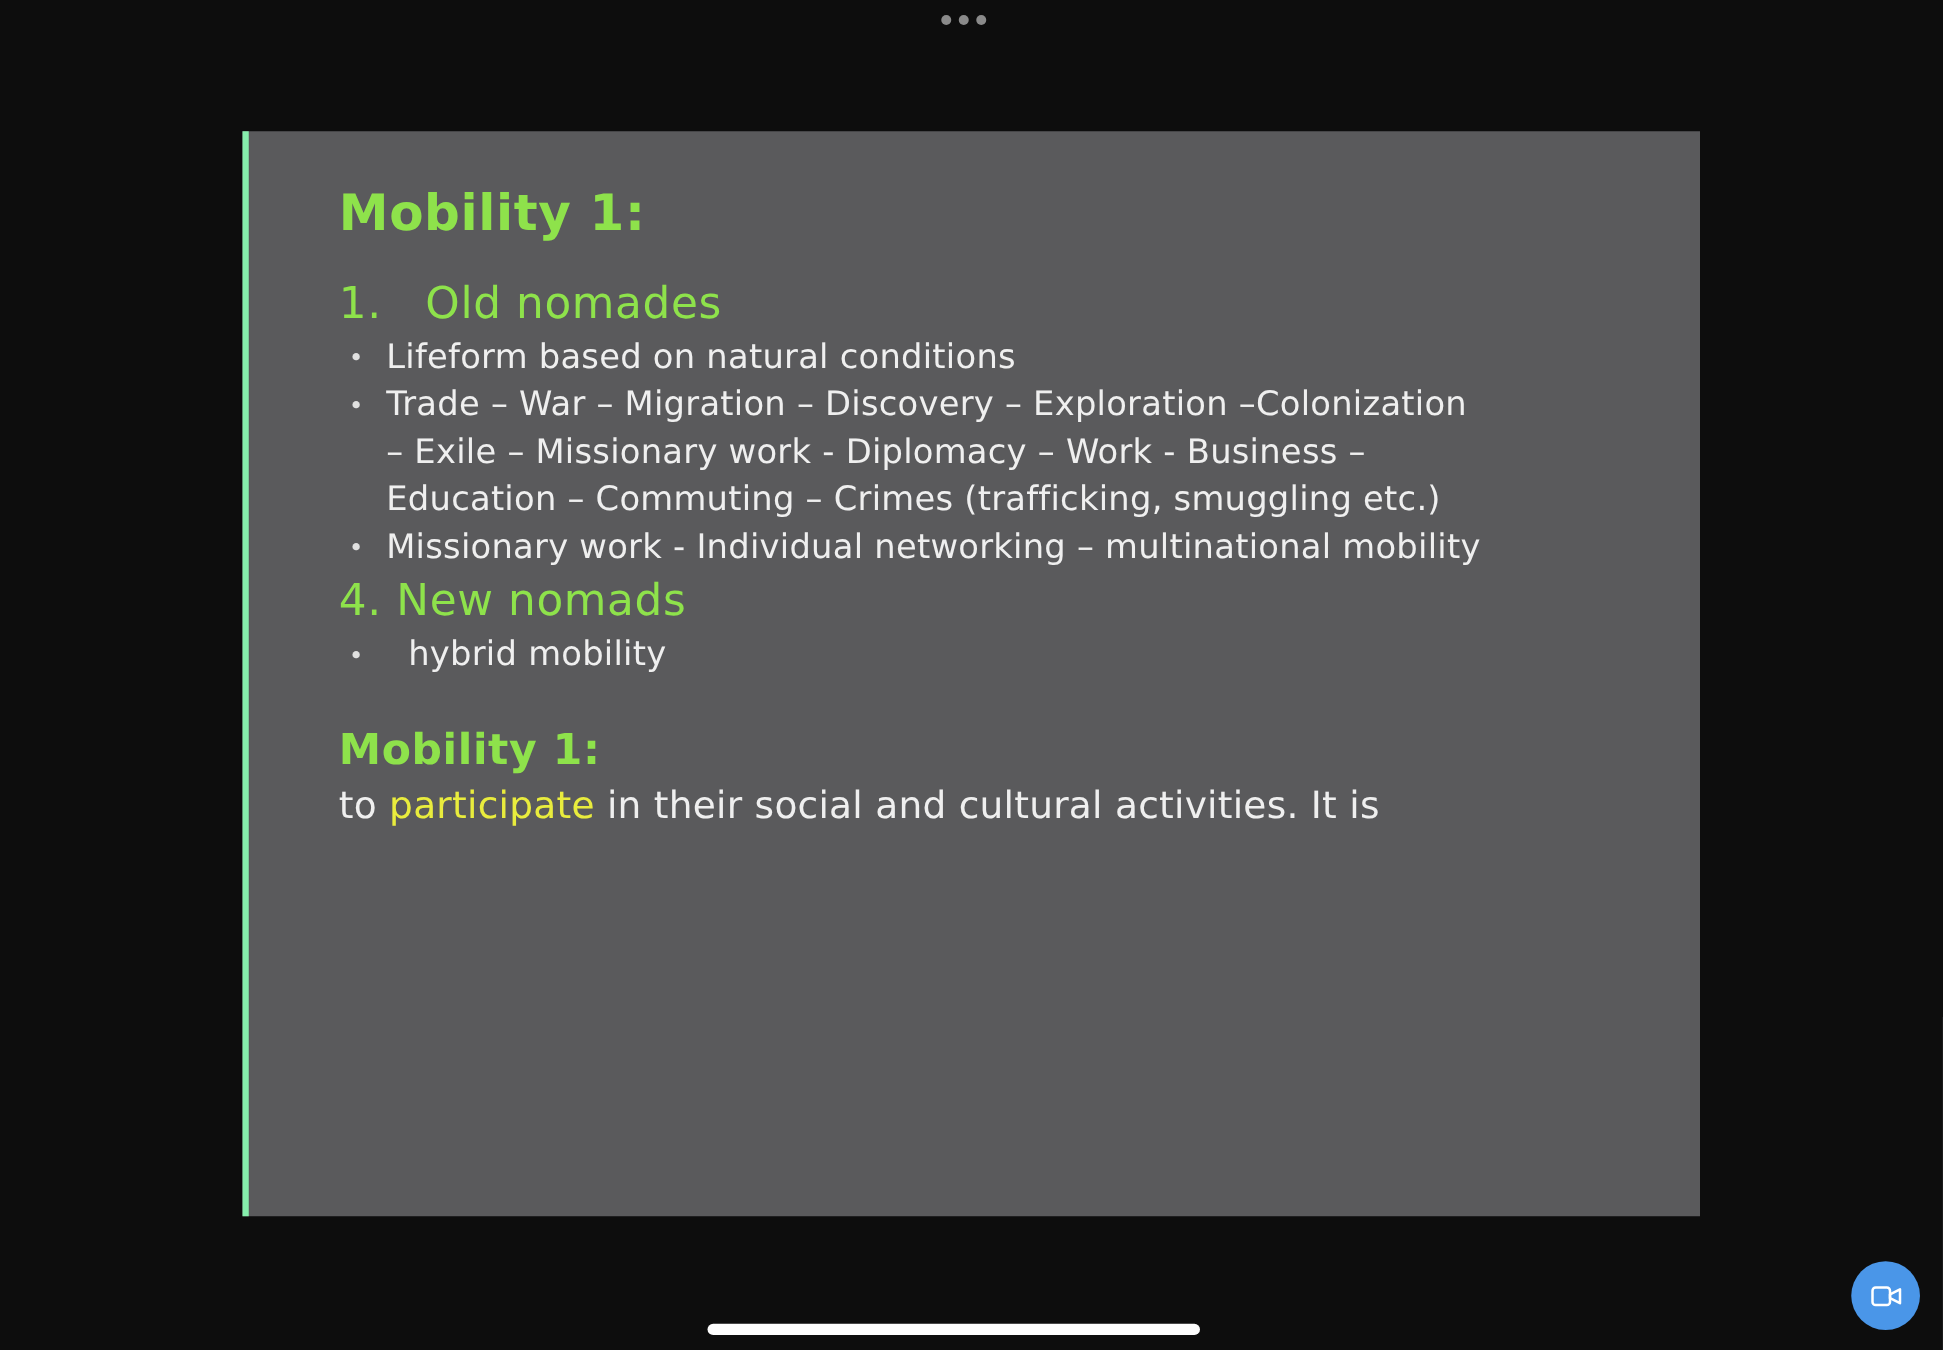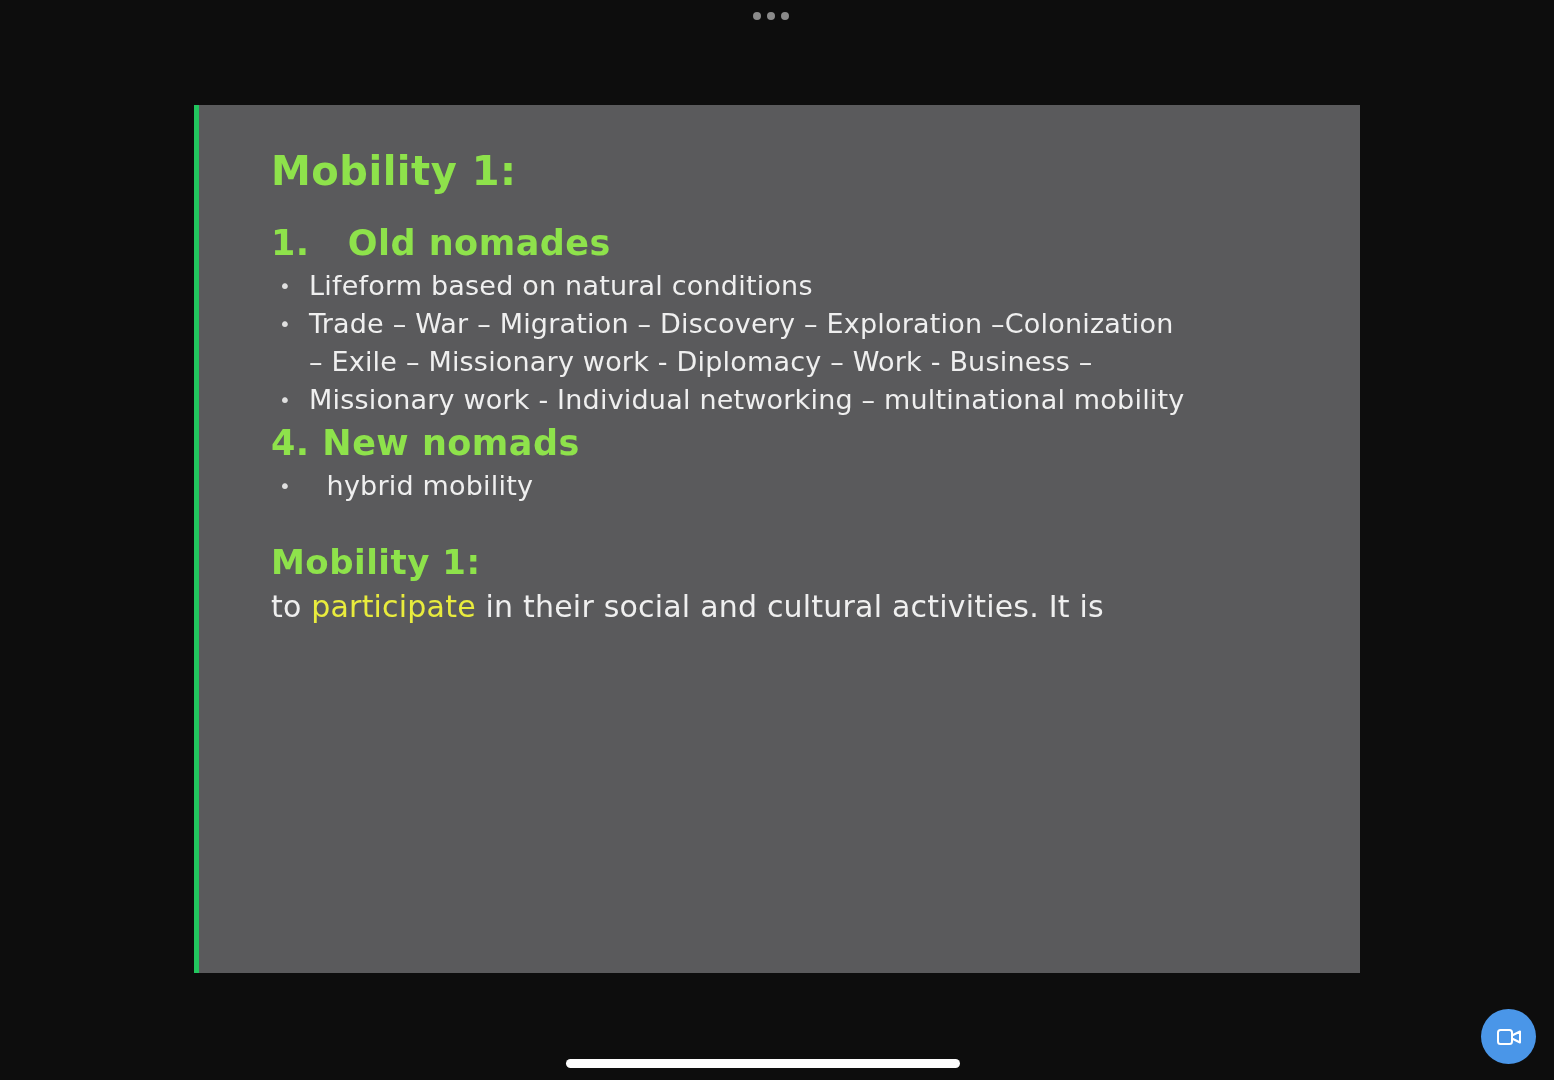--- a/index.html
+++ b/index.html
@@ -33,21 +33,21 @@
     background: #8a8a8a;
   }
   
   .slide {
     position: absolute;
     left: 194px;
     top: 105px;
     width: 1166px;
     height: 868px;
     background: #5a5a5c;
-    border-left: 5px solid #22c55e;
+    border-left: 5px solid #86efac;
     box-sizing: border-box;
     overflow: hidden;
   }
   .slide-content {
     padding: 42px 40px 0 72px;
     color: #efefef;
   }
   .slide-title {
     font-size: 40px;
     line-height: 48px;
@@ -55,21 +55,21 @@
     white-space: pre;
     margin: 0 0 24px 0;
     font-weight: bold;
     letter-spacing: 0.5px;
   }
   .section-heading {
     font-size: 35px;
     line-height: 48px;
     color: #8ee24b;
     white-space: pre;
-    font-weight: bold;
+    font-weight: normal;
     letter-spacing: 0.5px;
   }
   .bullet {
     display: flex;
     align-items: flex-start;
   }
   .bullet .dot-glyph {
     flex: none;
     width: 38px;
     padding-left: 8px;
@@ -165,20 +165,21 @@
           </div>
         </div>
       </div>
 
       <div class="section">
         <div class="bullet">
           <span class="dot-glyph">•</span>
           <div class="bullet-lines">
             <div class="bline">Trade – War – Migration – Discovery – Exploration –Colonization</div>
             <div class="bline">– Exile – Missionary work - Diplomacy – Work - Business –</div>
+            <div class="bline">Education – Commuting – Crimes (trafficking, smuggling etc.)</div>
           </div>
         </div>
       </div>
 
       <div class="section">
         <div class="bullet">
           <span class="dot-glyph">•</span>
           <div class="bullet-lines">
             <div class="bline">Missionary work - Individual networking – multinational mobility</div>
           </div>

